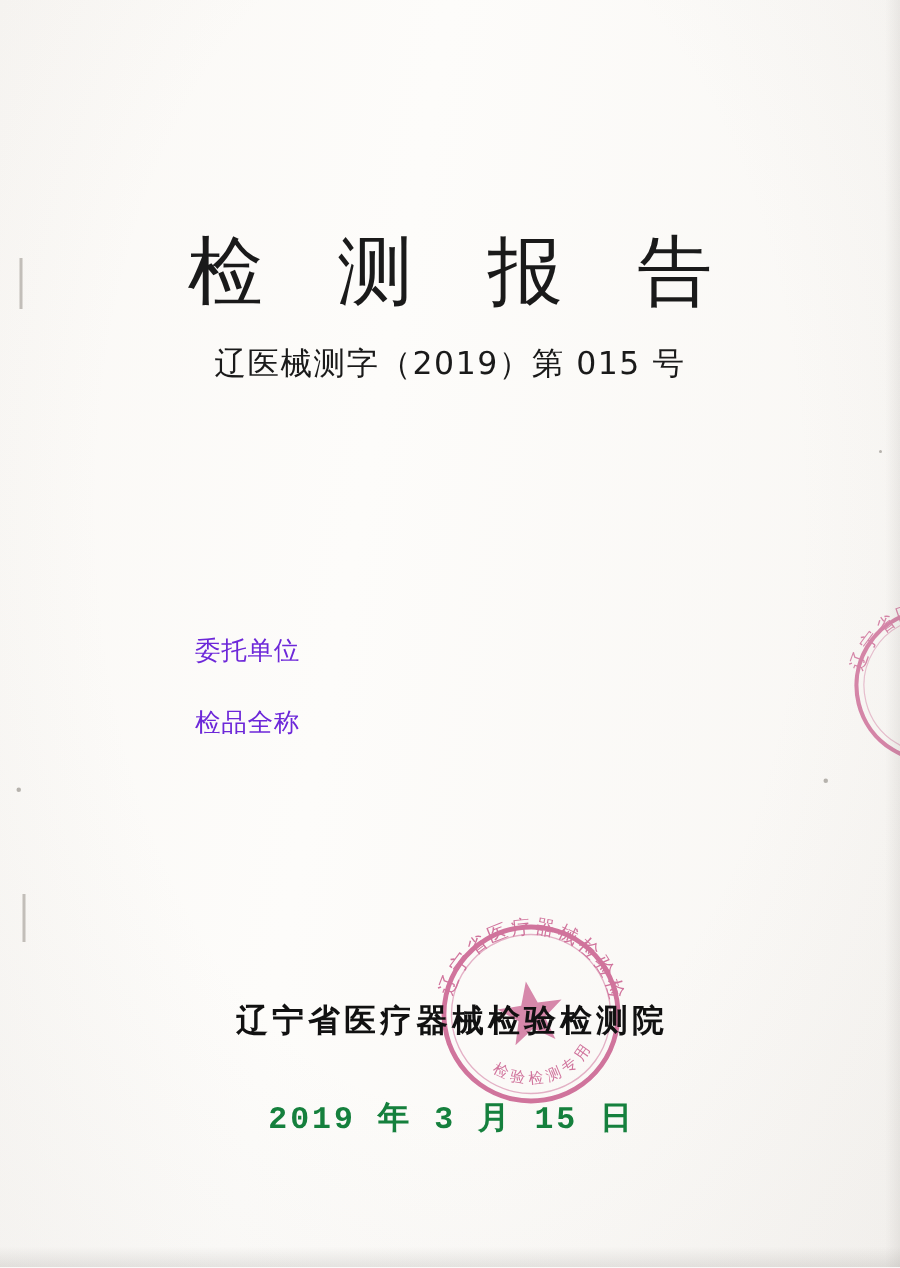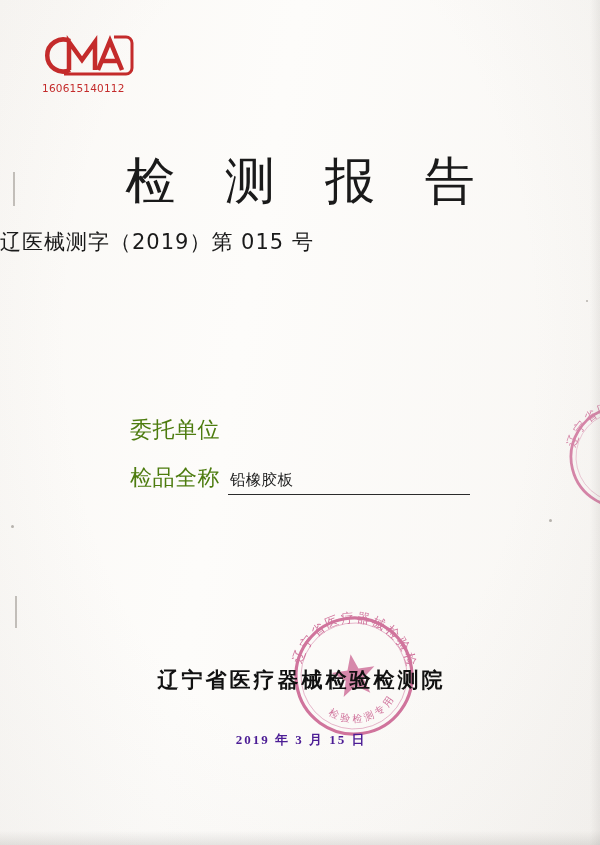--- a/index.html
+++ b/index.html
@@ -67,20 +67,21 @@
     letter-spacing: 17px;
     text-indent: 17px;
     color: #1a1a1a;
   }
 
   #doc-code {
     position: absolute;
     top: 228px;
     left: 0;
     width: 600px;
+    text-align: center;
     font-family: "DejaVu Sans", sans-serif;
     font-size: 21px;
     letter-spacing: 1px;
     color: #1a1a1a;
   }
 
   
   #fields {
     position: absolute;
     top: 419px;
@@ -88,22 +89,22 @@
     width: 340px;
   }
   .field-row {
     display: flex;
     align-items: flex-end;
     margin-bottom: 20px;
     height: 28px;
   }
   .field-label {
     font-family: "DejaVu Sans", sans-serif;
-    font-size: 22px;
-    color: #4d7c0f;
+    font-size: 17px;
+    color: #6d28d9;
     white-space: nowrap;
     letter-spacing: 0.5px;
     padding-bottom: 2px;
   }
   .field-value-wrap {
     flex: 1;
     margin-left: 8px;
     border-bottom: 1.2px solid #2b2b2b;
     padding: 0 2px 2px 2px;
     min-height: 22px;
@@ -129,26 +130,26 @@
     letter-spacing: 3px;
     text-indent: 3px;
     color: #111;
   }
   #issue-date {
     position: absolute;
     top: 731px;
     left: 0;
     width: 600px;
     text-align: center;
-    font-family: Liberation Serif, serif;
+    font-family: Liberation Mono, monospace;
     font-weight: bold;
-    font-size: 13px;
+    font-size: 21px;
     letter-spacing: 2px;
     text-indent: 2px;
-    color: #4c1d95;
+    color: #15803d;
   }
 
   
   .stamp {
     position: absolute;
     pointer-events: none;
   }
   #stamp-center {
     left: 274px;
     top: 596px;
@@ -191,53 +192,32 @@
     pointer-events: none;
   }
 </style>
 </head>
 <body>
 
 <div id="page">
 
   <div id="paper-texture"></div>
 
-  <div id="cma-block">
-    <div id="cma-logo">
-      <svg width="93" height="45" viewBox="0 0 93 45" xmlns="http://www.w3.org/2000/svg">
-        <g fill="none" stroke="#c42b2b" stroke-width="4.5">
-
-          <path d="M28 8 A16 16 0 1 0 28 37"></path>
-
-          <path d="M27 37 L27 9 L40 27 L53 9 L53 37" stroke-linejoin="miter"></path>
-
-          <path d="M56 37 L68 8 L80 37" stroke-linejoin="miter"></path>
-          <path d="M61 28 L75 28"></path>
-        </g>
-
-        <path d="M72 4 L84 4 A6 6 0 0 1 90 10 L90 35 A6 6 0 0 1 84 41 L22 41" fill="none" stroke="#c42b2b" stroke-width="3"></path>
-      </svg>
-    </div>
-    <div id="cma-number">160615140112</div>
-  </div>
 
   <div id="doc-title">检 测 报 告</div>
   <div id="doc-code">辽医械测字（2019）第 015 号</div>
 
   <div id="fields">
 
     <div class="field-row">
       <div class="field-label">委托单位</div>
     </div>
 
     <div class="field-row">
       <div class="field-label">检品全称</div>
-      <div class="field-value-wrap">
-        <span class="field-value">铅橡胶板</span>
-      </div>
     </div>
 
 
   </div>
 
   <div class="stamp" id="stamp-center">
     <svg width="160" height="160" viewBox="0 0 160 160" xmlns="http://www.w3.org/2000/svg">
       <defs>
         <path id="sealArcC" d="M 26 80 A 54 54 0 1 1 134 80"></path>
         <path id="sealArcC2" d="M 34 80 A 46 46 0 1 0 126 80"></path>

